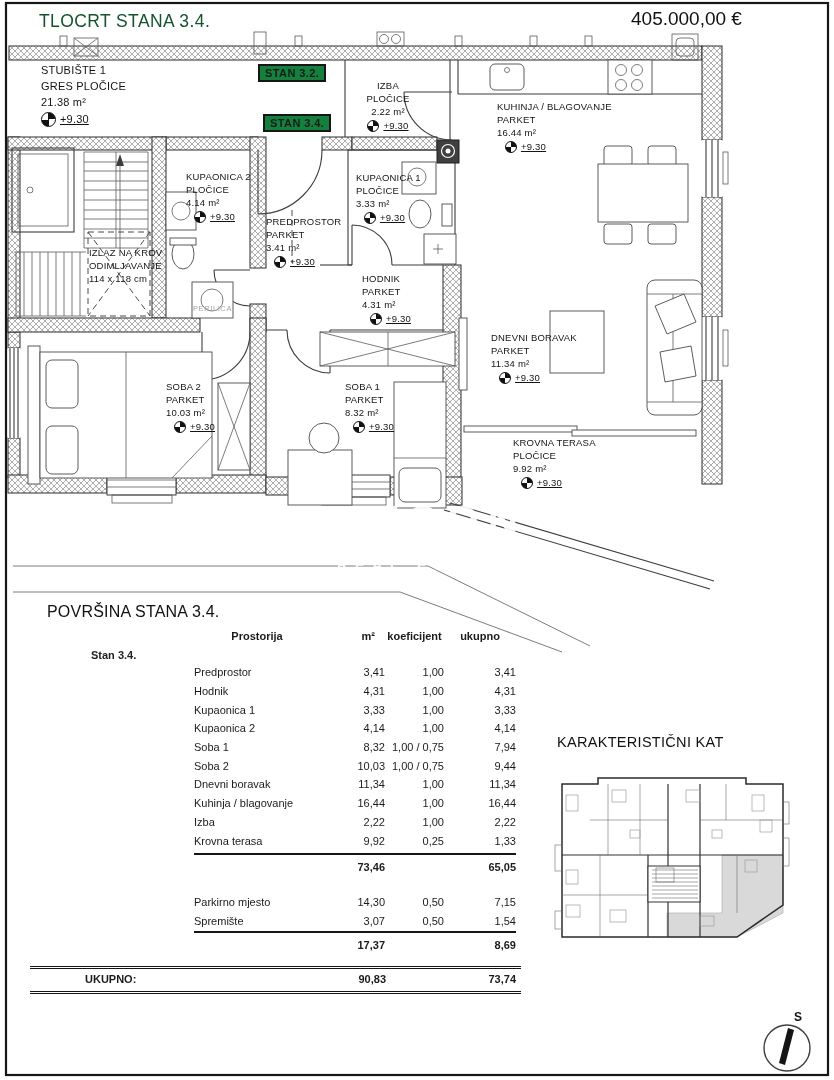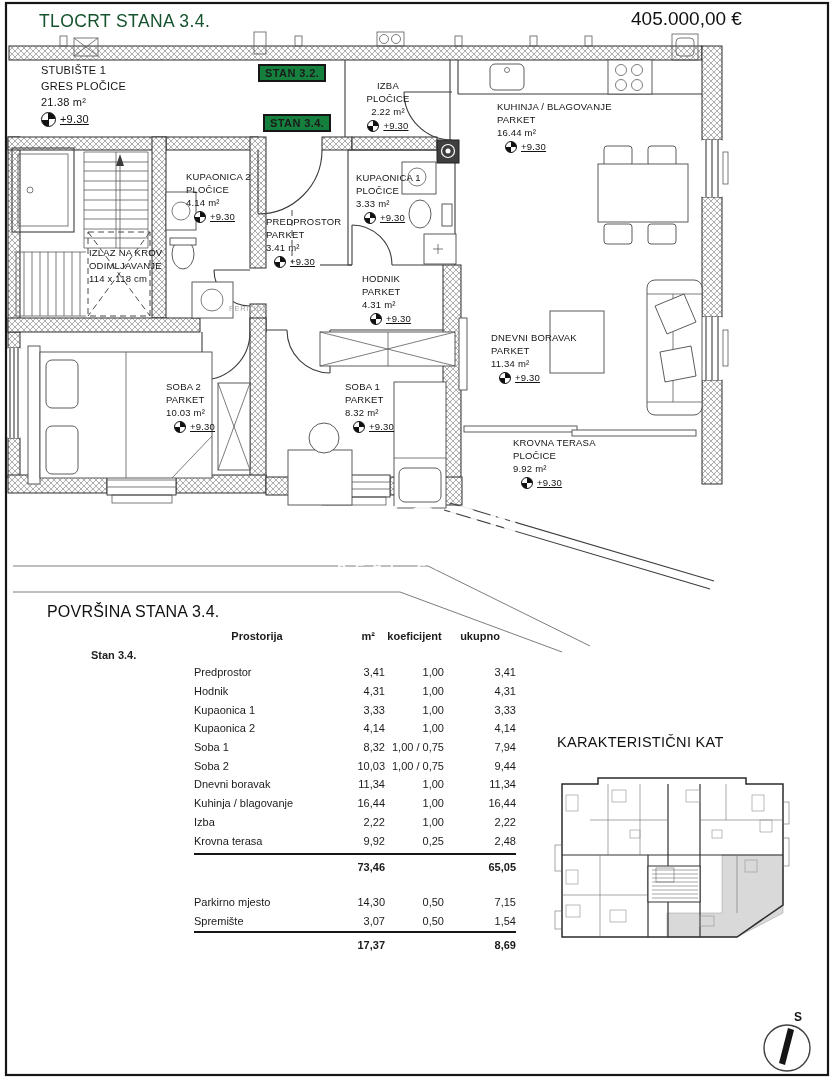--- a/index.html
+++ b/index.html
@@ -403,21 +403,21 @@
   <div class="room-label" style="left:513px;top:436px;">
     <div>KROVNA TERASA</div>
     <div>PLOČICE</div>
     <div>9.92 m²</div>
     <div class="level">
         <span class="lvl-icon"></span>
         <span class="lvl-val">+9.30</span>
       </div>
   </div>
 
-  <div class="appliance-label" style="left:193px;top:304px;margin-left:36px;">PERILICA</div>
+  <div class="appliance-label" style="left:193px;top:304px;">PERILICA</div>
 
   <div class="abs wm1" style="left:305px;top:497px;">MAISON</div>
   <div class="abs wm2" style="left:337px;top:556px;">REAL ESTATE</div>
 
   <div class="abs tbl-title" style="left:47px;top:603px;">POVRŠINA STANA 3.4.</div>
 
   <div class="abs tgrid thead" style="left:194px;top:630px;">
     <span class="c-center">Prostorija</span>
     <span class="c-right">m²</span>
     <span class="c-center">koeficijent</span>
@@ -478,21 +478,21 @@
     <div class="trow">
         <span class="c-label">Izba</span>
         <span class="c-num">2,22</span>
         <span class="c-num">1,00</span>
         <span class="c-num">2,22</span>
       </div>
     <div class="trow">
         <span class="c-label">Krovna terasa</span>
         <span class="c-num">9,92</span>
         <span class="c-num">0,25</span>
-        <span class="c-num">2,48</span>
+        <span class="c-num">1,33</span>
       </div>
   </div>
 
   <div class="abs trow subline" style="left:194px;top:853px;width:322px;">
     <span class="c-label"></span>
     <span class="c-num bold">73,46</span>
     <span class="c-num"></span>
     <span class="c-num bold">65,05</span>
   </div>
 
@@ -511,17 +511,22 @@
       </div>
   </div>
 
   <div class="abs trow subline" style="left:194px;top:931px;width:322px;">
     <span class="c-label"></span>
     <span class="c-num bold">17,37</span>
     <span class="c-num"></span>
     <span class="c-num bold">8,69</span>
   </div>
 
+  <div class="abs grand" style="left:30px;top:966px;width:491px;">
+    <span class="glabel">UKUPNO:</span>
+    <span class="gm2">90,83</span>
+    <span class="gtotal">73,74</span>
+  </div>
 
   <div class="abs key-title" style="left:557px;top:734px;">KARAKTERISTIČNI KAT</div>
   <div class="abs north-label" style="left:794px;top:1010px;">S</div>
 
 </div>
 
 </body></html>

